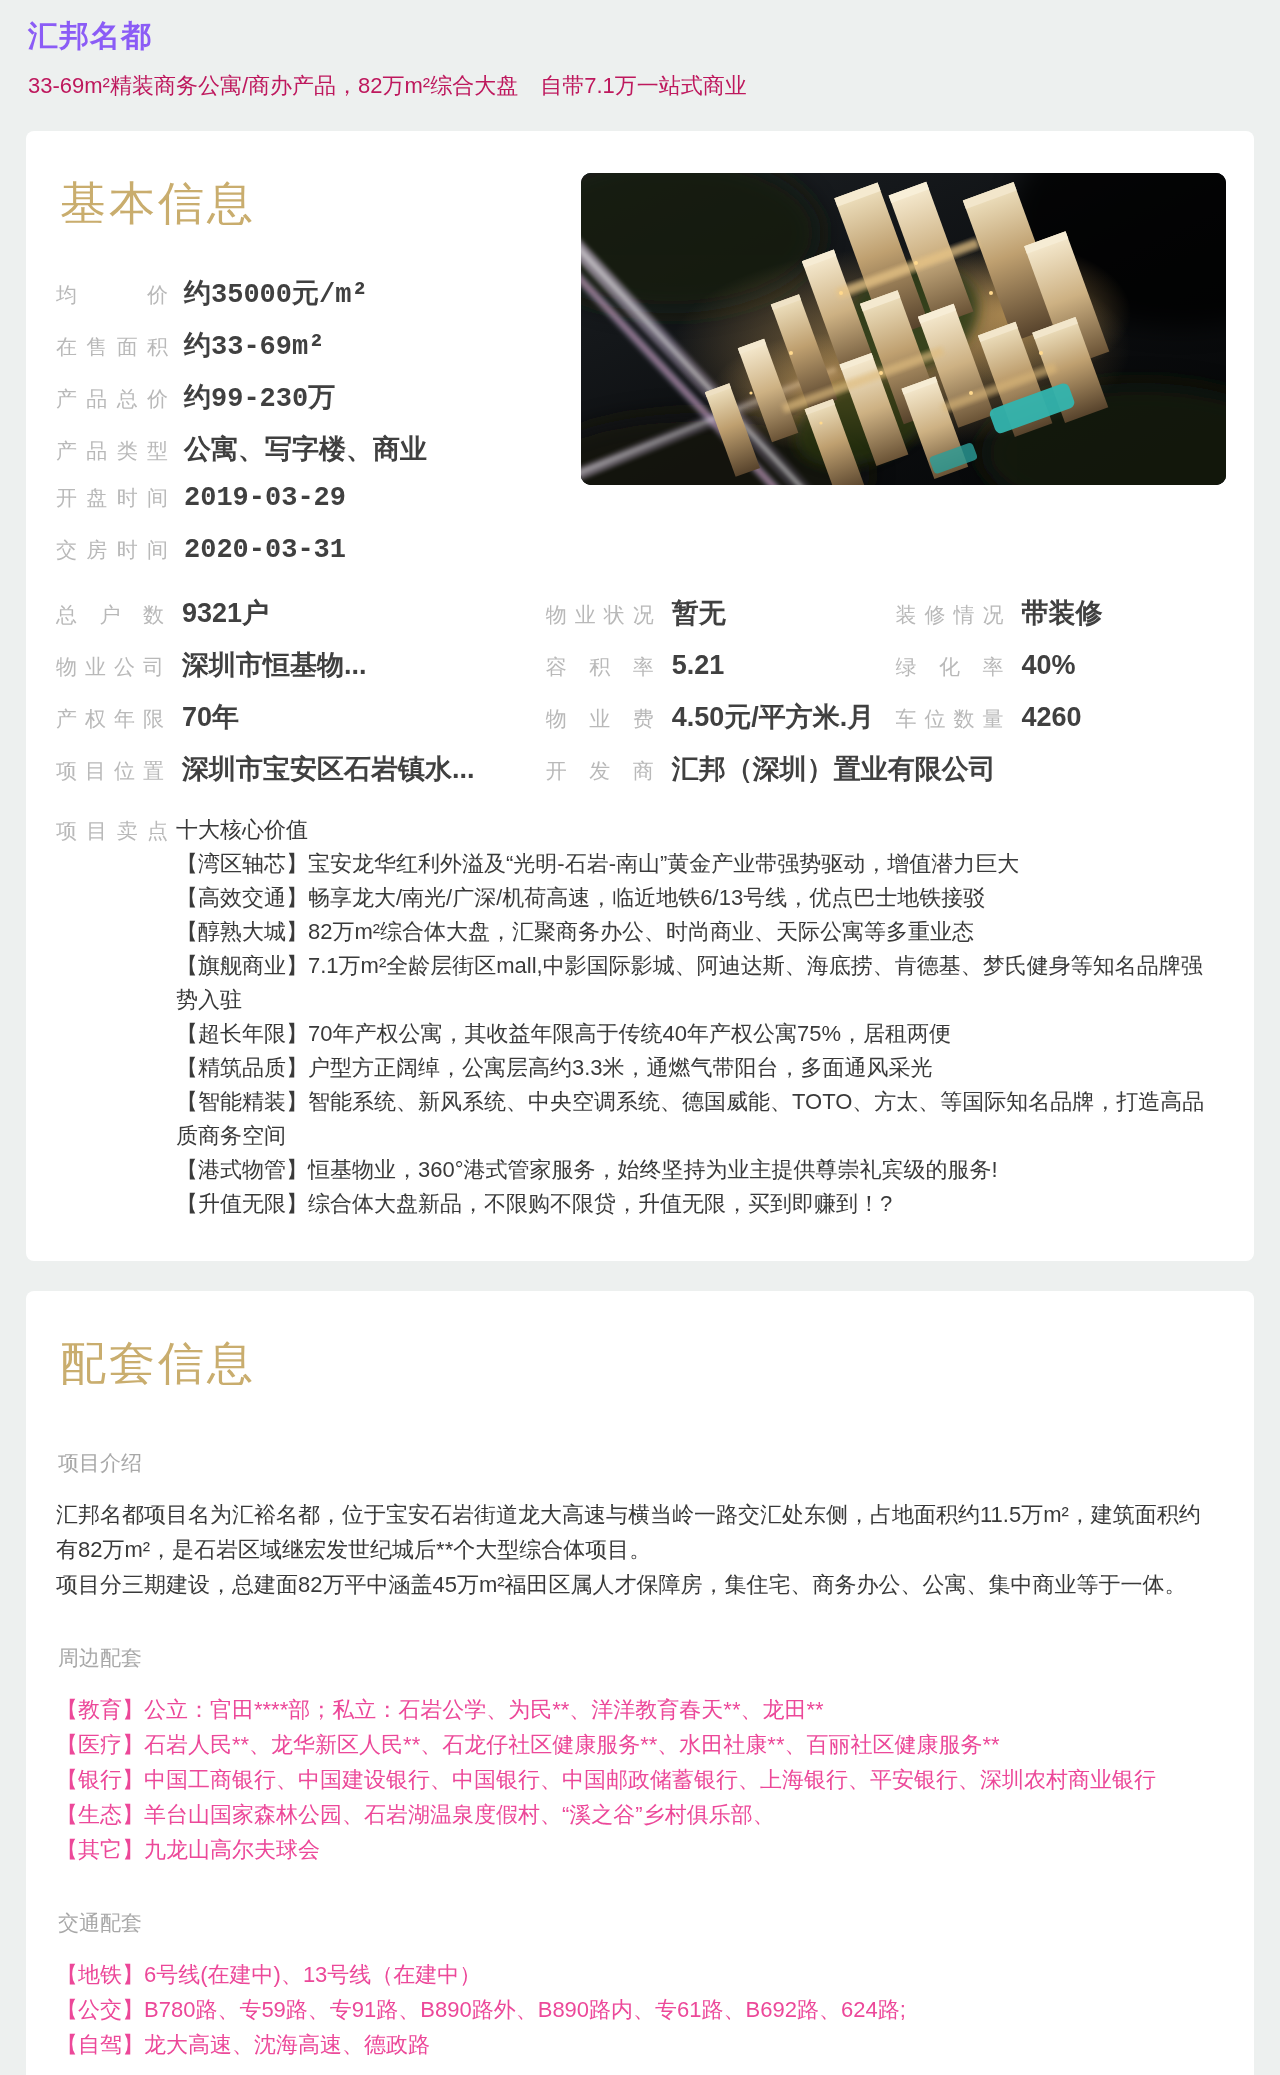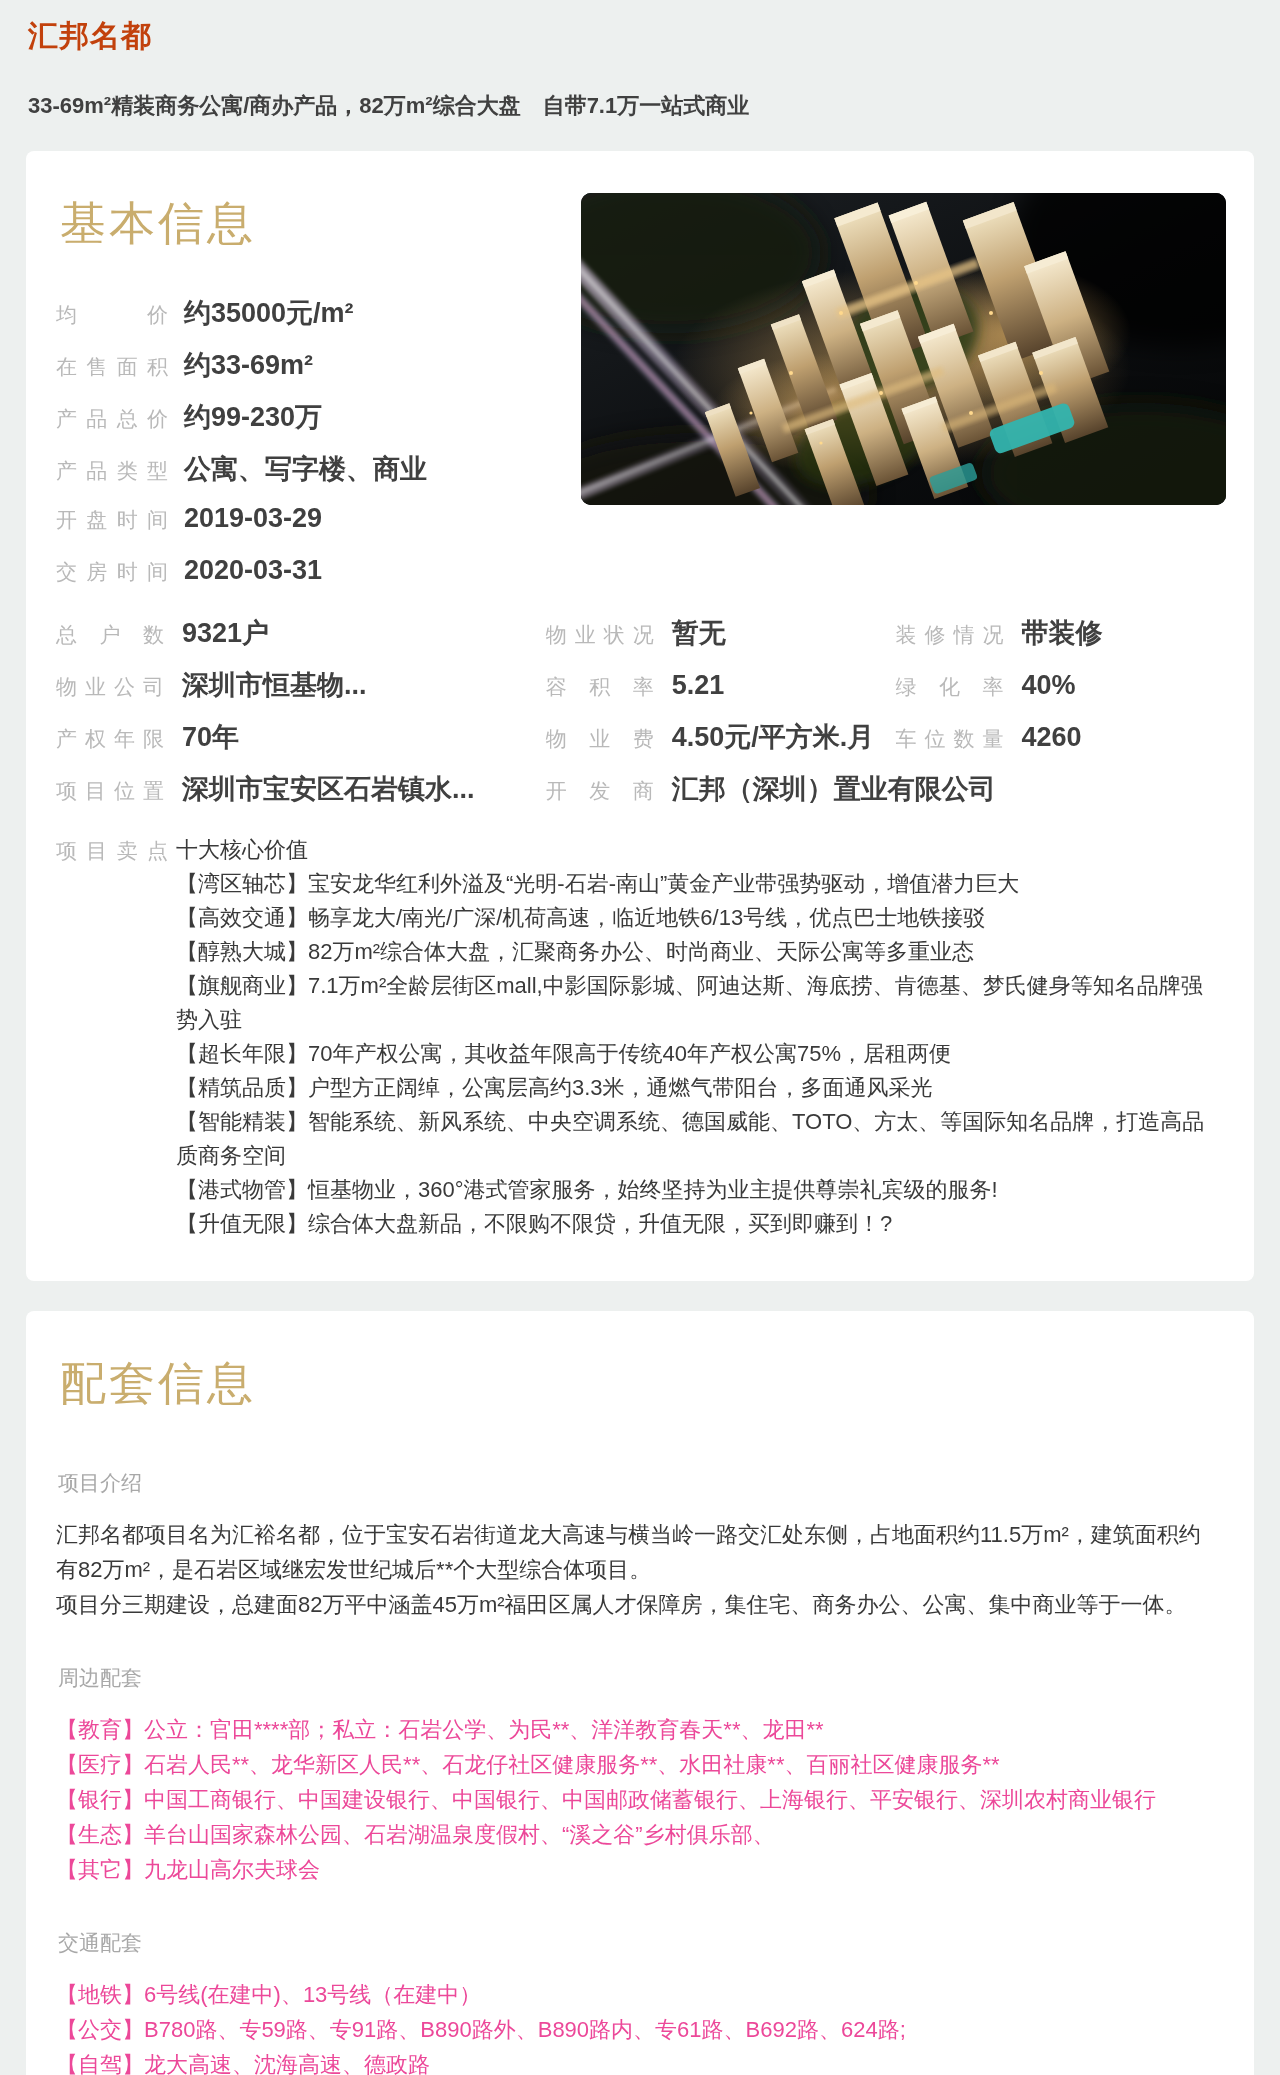--- a/index.html
+++ b/index.html
@@ -3,35 +3,35 @@
 <meta charset="utf-8">
 <style>
   html,body{margin:0;padding:0;}
   body{
     width:1280px;height:2075px;overflow:hidden;
     background:#edf0ef;
     font-family:"Liberation Sans","DejaVu Sans",sans-serif;
     color:#3c3c3c;
   }
   .page-header{padding:16px 30px 6px 28px;}
-  .page-title{font-size:30px;font-weight:bold;color:#c2410c;letter-spacing:1px;}
-  .page-subtitle{margin-top:34px;font-size:22px;color:#404040;font-weight:700;}
+  .page-title{font-size:30px;font-weight:bold;color:#8b5cf6;letter-spacing:1px;}
+  .page-subtitle{margin-top:14px;font-size:22px;color:#be185d;font-weight:400;}
 
   .card{background:#ffffff;border-radius:8px;margin:0 26px;padding:26px 32px 40px 30px;}
   .card1{margin-top:24px;position:relative;min-height:1020px;}
   .card2{margin-top:30px;min-height:760px;}
 
   .section-heading{
     font-size:46px;color:#c9ad6e;font-weight:500;letter-spacing:3px;
     padding:16px 0 40px 4px;
   }
 
   
   .info-left{width:480px;}
-  .row{display:flex;align-items:baseline;height:52px;}
+  .row{display:flex;align-items:baseline;height:52px;font-family:Liberation Mono, monospace;}
   .lbl{
     flex:0 0 112px;color:#b9b9b9;font-size:21px;
     text-align:justify;text-align-last:justify;
   }
   .val{margin-left:16px;color:#404040;font-size:27px;font-weight:600;white-space:nowrap;}
 
   .render{
     position:absolute;top:42px;right:28px;width:645px;height:312px;
     border-radius:10px;overflow:hidden;background:#0a0c0e;
   }

